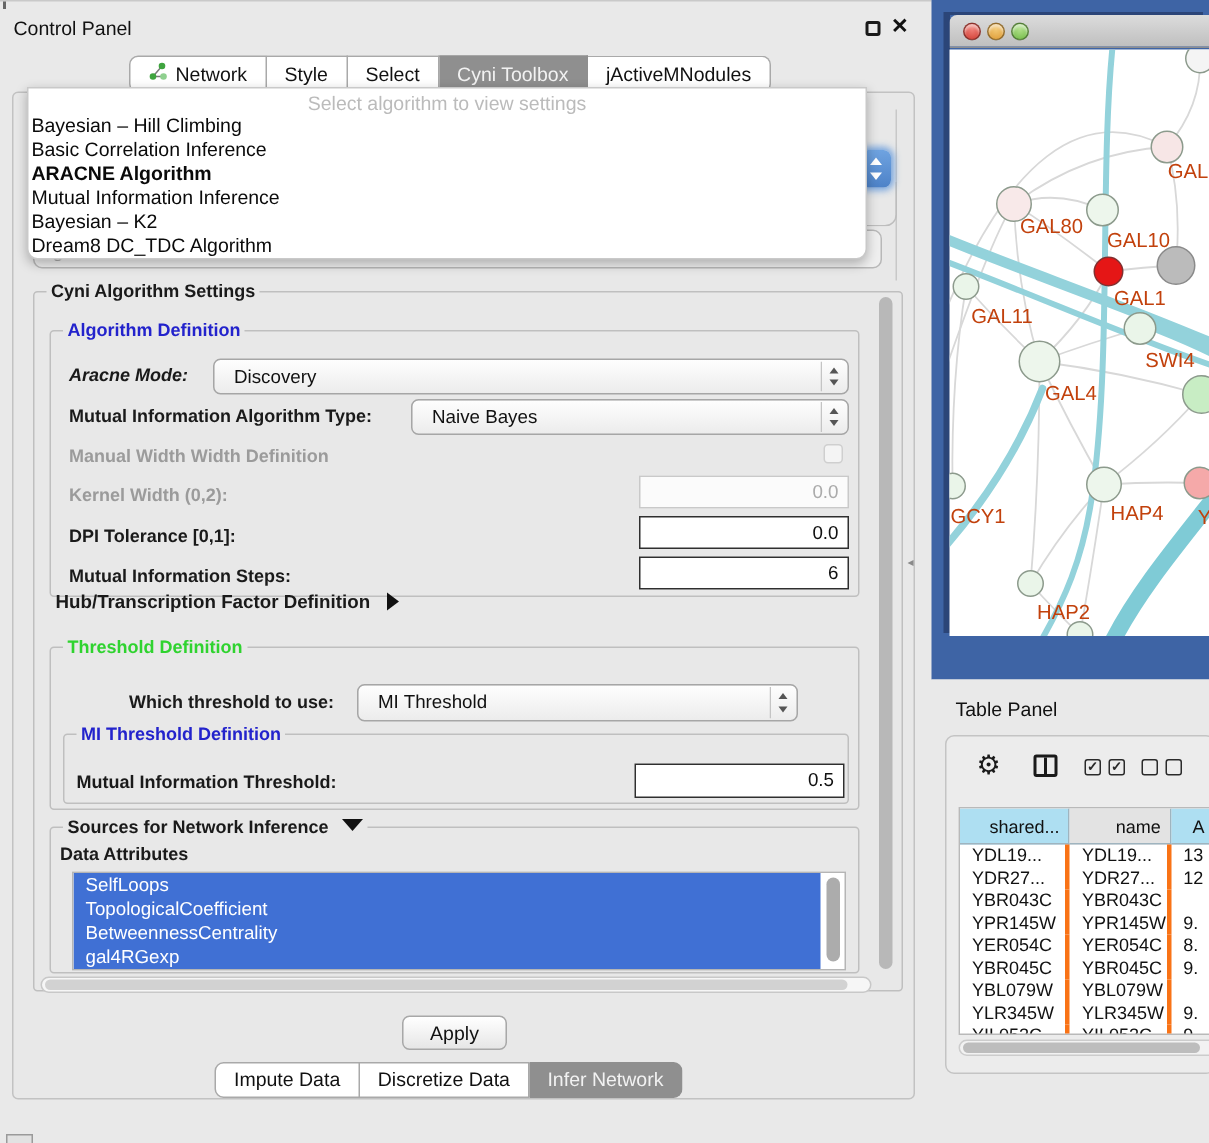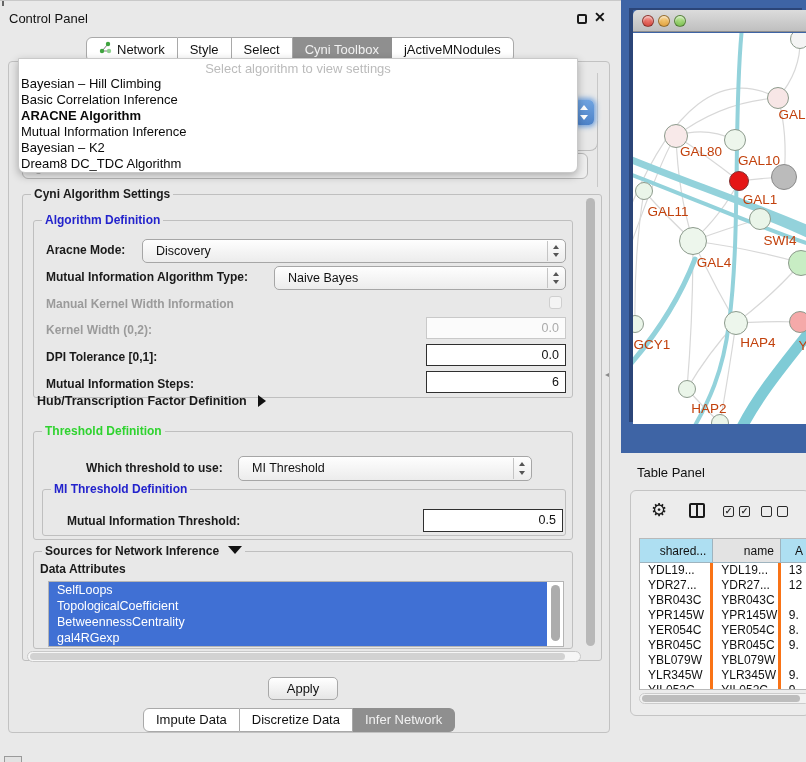--- a/index.html
+++ b/index.html
@@ -229,39 +229,39 @@
           <div class="algo-item">Dream8 DC_TDC Algorithm</div>
         </div>
     </div>
 
     <div id="settings-group" class="groupbox">
       <span class="legend">Cyni Algorithm Settings</span>
 
       <div id="algo-def-group" class="groupbox">
         <span class="legend blue">Algorithm Definition</span>
 
-        <span class="lbl" style="left:12px; top:22px;">Aracne Mode:</span>
+        <span class="lbl" style="left:12px; top:22px;font-style:italic;">Aracne Mode:</span>
         <div class="combo" style="left:108px; top:18px; width:424px; height:24px;">
           <span class="val">Discovery</span>
           <span class="stepper">
             <span class="tri-up"></span>
               <span class="tri-dn"></span>
             </span>
         </div>
 
         <span class="lbl" style="left:12px; top:49px;">Mutual Information Algorithm Type:</span>
         <div class="combo" style="left:240px; top:45px; width:292px; height:24px;">
           <span class="val">Naive Bayes</span>
           <span class="stepper">
             <span class="tri-up"></span>
               <span class="tri-dn"></span>
             </span>
         </div>
 
-        <span class="lbl disabled" style="left:12px; top:76px;">Manual Kernel Width Information</span>
+        <span class="lbl disabled" style="left:12px; top:76px;">Manual Width Width Definition</span>
         <span class="checkbox" style="left:515px; top:75px;"></span>
 
         <span class="lbl disabled" style="left:12px; top:102px;">Kernel Width (0,2):</span>
         <div class="field disabled" style="left:392px; top:96px; width:140px; height:22px;">0.0</div>
 
         <span class="lbl" style="left:12px; top:129px;">DPI Tolerance [0,1]:</span>
         <div class="field" style="left:392px; top:123px; width:140px; height:22px;">0.0</div>
 
         <span class="lbl" style="left:12px; top:156px;">Mutual Information Steps:</span>
         <div class="field" style="left:392px; top:150px; width:140px; height:22px;">6</div>
@@ -279,21 +279,21 @@
         <div class="combo" style="left:204px; top:24px; width:294px; height:25px;">
           <span class="val">MI Threshold</span>
           <span class="stepper">
             <span class="tri-up"></span>
               <span class="tri-dn"></span>
             </span>
         </div>
 
         <div id="mi-def-group" class="groupbox">
           <span class="legend blue">MI Threshold Definition</span>
-          <span class="lbl" style="left:8px; top:24px;margin-left:16px;">Mutual Information Threshold:</span>
+          <span class="lbl" style="left:8px; top:24px;">Mutual Information Threshold:</span>
           <div class="field" style="left:380px; top:19px; width:140px; height:23px;">0.5</div>
         </div>
       </div>
 
       <div id="sources-group" class="groupbox">
         <span class="legend">
           <span>Sources for Network Inference</span>
           <span class="tri-down-small"></span>
         </span>
         <span class="lbl" style="left:6px; top:10px;">Data Attributes</span>

